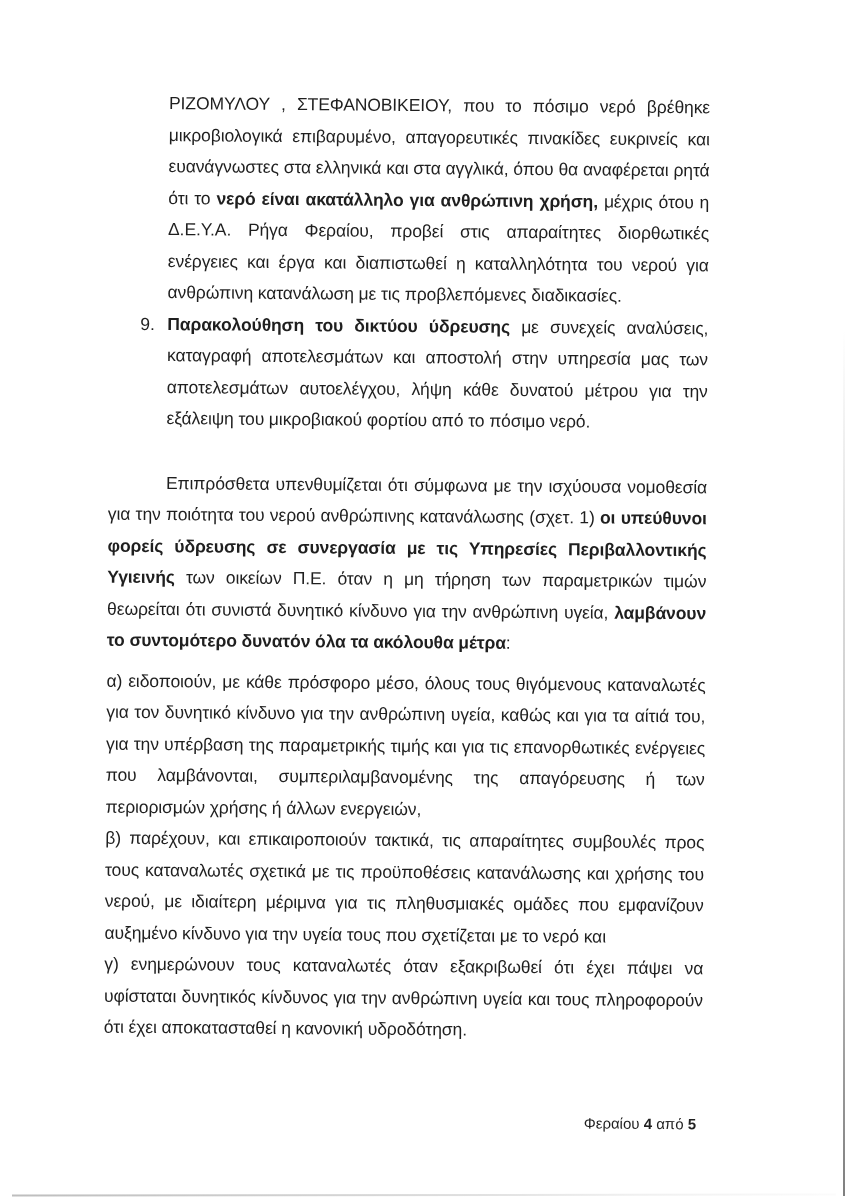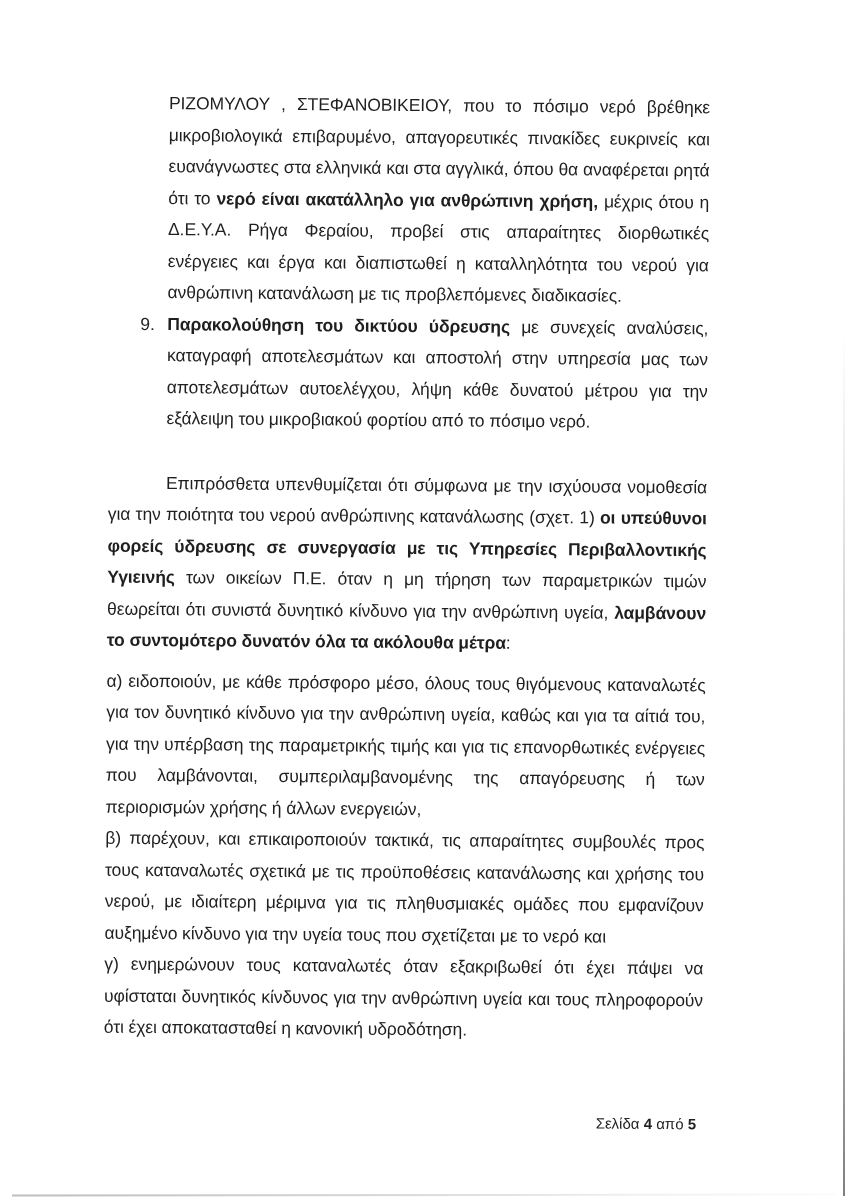--- a/index.html
+++ b/index.html
@@ -95,20 +95,20 @@
     </div>
 
     <p class="para para-intro"><span>Επιπρόσθετα υπενθυμίζεται ότι σύμφωνα με την ισχύουσα νομοθεσία για την ποιότητα του νερού ανθρώπινης κατανάλωσης (σχετ. 1) </span><b>οι υπεύθυνοι φορείς ύδρευσης σε συνεργασία με τις Υπηρεσίες Περιβαλλοντικής Υγιεινής</b><span> των οικείων Π.Ε. όταν η μη τήρηση των παραμετρικών τιμών θεωρείται ότι συνιστά δυνητικό κίνδυνο για την ανθρώπινη υγεία, </span><b>λαμβάνουν το συντομότερο δυνατόν όλα τα ακόλουθα μέτρα</b><span>:</span></p>
 
     <p class="para"><span>α) ειδοποιούν, με κάθε πρόσφορο μέσο, όλους τους θιγόμενους καταναλωτές για τον δυνητικό κίνδυνο για την ανθρώπινη υγεία, καθώς και για τα αίτιά του, για την υπέρβαση της παραμετρικής τιμής και για τις επανορθωτικές ενέργειες που λαμβάνονται, συμπεριλαμβανομένης της απαγόρευσης ή των περιορισμών χρήσης ή άλλων ενεργειών,</span></p>
 
     <p class="para"><span>β) παρέχουν, και επικαιροποιούν τακτικά, τις απαραίτητες συμβουλές προς τους καταναλωτές σχετικά με τις προϋποθέσεις κατανάλωσης και χρήσης του νερού, με ιδιαίτερη μέριμνα για τις πληθυσμιακές ομάδες που εμφανίζουν αυξημένο κίνδυνο για την υγεία τους που σχετίζεται με το νερό και</span></p>
 
     <p class="para"><span>γ) ενημερώνουν τους καταναλωτές όταν εξακριβωθεί ότι έχει πάψει να υφίσταται δυνητικός κίνδυνος για την ανθρώπινη υγεία και τους πληροφορούν ότι έχει αποκατασταθεί η κανονική υδροδότηση.</span></p>
 
-    <div class="footer"><span>Σελίδα </span><b>4</b><span> από </span><b>5</b></div>
+    <div class="footer"><span>Φεραίου </span><b>4</b><span> από </span><b>5</b></div>
 
   </div>
 
   <div class="scan-edge-right"></div>
   <div class="scan-edge-bottom"></div>
 
 </div>
 
 </body></html>

